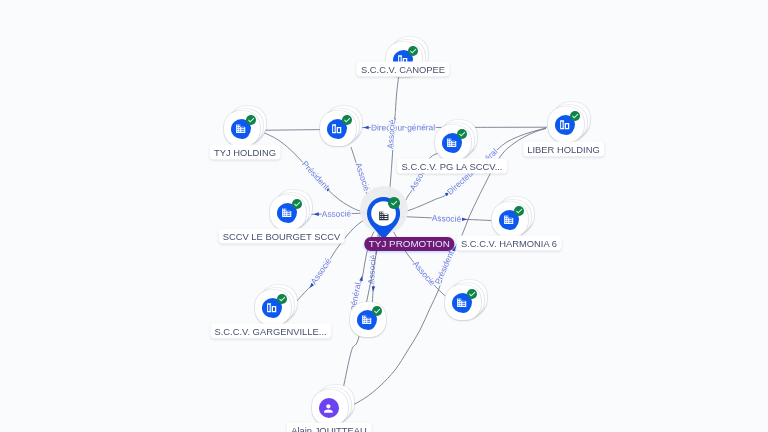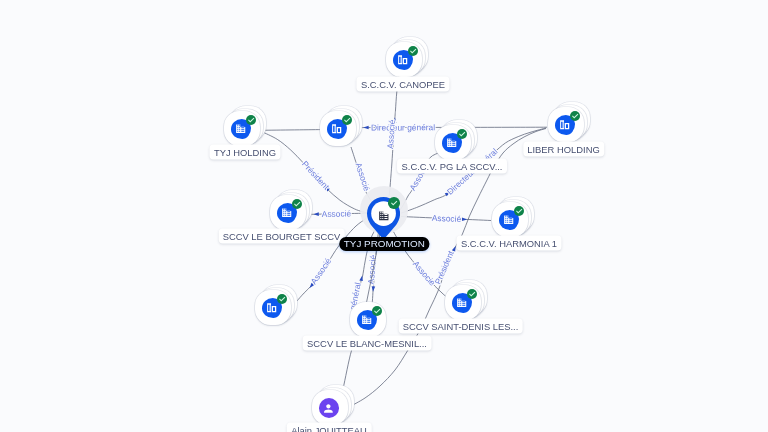--- a/index.html
+++ b/index.html
@@ -24,23 +24,23 @@
         border-radius:54% 46% 44% 56% / 51% 44% 56% 49%;}
   .blob.person{background:#6c43ef;border-radius:50%;}
   .badge{position:absolute;width:10.2px;height:10.2px;border-radius:50%;background:#0f8349;
          left:21.6px;top:4.2px;display:flex;align-items:center;justify-content:center;}
   .ico{position:absolute;left:6.2px;top:8.0px;width:20.5px;height:20.2px;display:flex;
        align-items:center;justify-content:center;}
   .nlabel{position:absolute;transform:translate(-50%,-50%);background:#fff;
           border-radius:4px;padding:0 4.5px;font-size:9.4px;color:#464f70;
           white-space:nowrap;box-shadow:0 1px 2.5px rgba(45,55,85,.16);
           height:15px;line-height:15px;}
-  .nlabel.sel{background:#000000;color:#dce9ff;border-radius:6.5px;padding:0 4.2px;
+  .nlabel.sel{background:#701a75;color:#dce9ff;border-radius:6.5px;padding:0 4.2px;
               font-size:9.85px;height:14px;line-height:14.5px;
-              box-shadow:0 1px 3px rgba(12,99,245,.30);}
+              box-shadow:0 1px 3px rgba(12,99,245,.30);margin-left:25px;}
   .pinwrap{position:absolute;left:-24px;top:-24px;width:48px;height:48px;}
   .halo{position:absolute;left:0px;top:-1.5px;width:48px;height:48px;border-radius:50%;
         background:#ebecf0;opacity:.95;}
   .pin{position:absolute;left:7.4px;top:9.6px;width:33.1px;height:41.9px;}
   .pinico{position:absolute;left:18.2px;top:20.5px;width:11.6px;height:11.6px;}
   .pinbadge{position:absolute;width:11.6px;height:11.6px;border-radius:50%;background:#0f8349;
          left:28.2px;top:10.4px;display:flex;align-items:center;justify-content:center;}
 </style>
 </head>
 <body>
@@ -289,23 +289,22 @@
         <div class="card c1"></div>
     <div class="blob person"></div>
     <div class="ico">
           <svg viewBox="0 0 24 24" width="12.8" height="12.8">
             <path fill="#ffffff" d="M12 12.2c2.25 0 4.07-1.82 4.07-4.07S14.25 4.06 12 4.06 7.93 5.88 7.93 8.13 9.75 12.2 12 12.2zm0 2.03c-2.72 0-8.14 1.36-8.14 4.07v2.03h16.28v-2.03c0-2.71-5.42-4.07-8.14-4.07z"></path>
           </svg>
         </div>
 
   </div>
 </div>
-<div class="nlabel" style="left:403px;top:84px">S.C.C.V. CANOPEE</div>
+<div class="nlabel" style="left:403px;top:69px">S.C.C.V. CANOPEE</div>
 <div class="nlabel" style="left:245px;top:151.7px">TYJ HOLDING</div>
 <div class="nlabel" style="left:452px;top:165.5px">S.C.C.V. PG LA SCCV...</div>
 <div class="nlabel" style="left:563.5px;top:148.5px">LIBER HOLDING</div>
 <div class="nlabel" style="left:281.5px;top:236px">SCCV LE BOURGET SCCV</div>
 <div class="nlabel sel" style="left:384.3px;top:243.5px">TYJ PROMOTION</div>
-<div class="nlabel" style="left:509px;top:242.5px">S.C.C.V. HARMONIA 1</div>
-<div class="nlabel" style="left:367px;top:342.5px">SCCV LE BLANC-MESNIL...</div>
-<div class="nlabel" style="left:460.5px;top:326px">SCCV SAINT-DENIS LES...</div>
+<div class="nlabel" style="left:509px;top:242.5px">S.C.C.V. HARMONIA 6</div>
+<div class="nlabel" style="left:270.5px;top:331px">S.C.C.V. GARGENVILLE...</div>
 <div class="nlabel" style="left:329px;top:430px">Alain JOUITTEAU</div>
 </div>
 
 </body></html>

